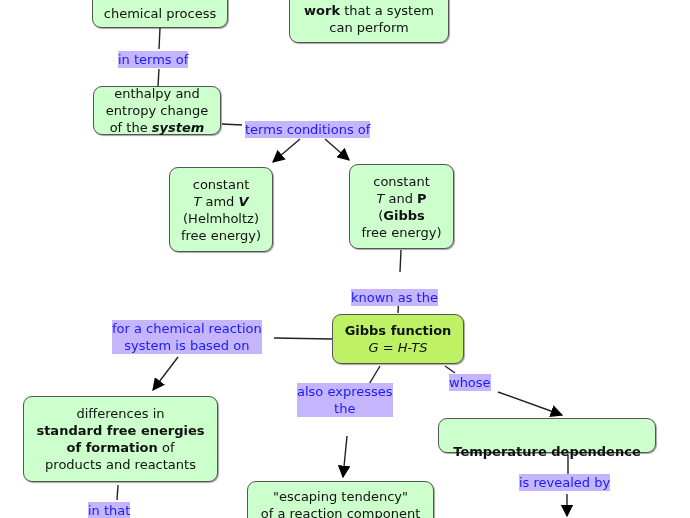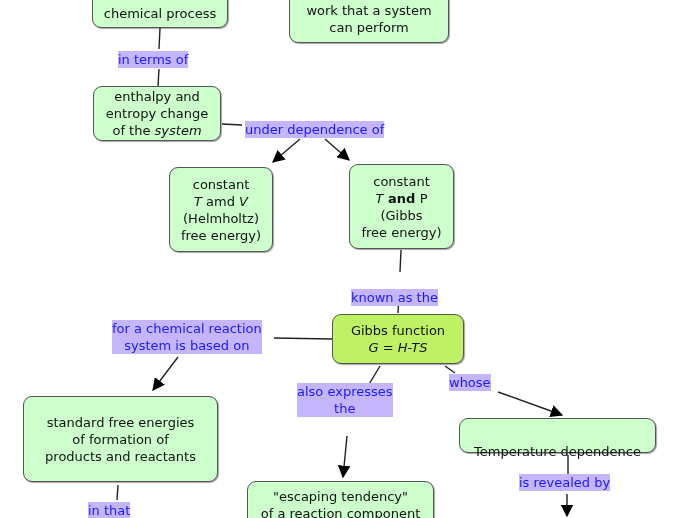--- a/index.html
+++ b/index.html
@@ -11,21 +11,21 @@
       position: absolute; box-sizing: border-box;
       background: #ccffcc; border: 1.5px solid #555; border-radius: 9px;
       box-shadow: 1px 1px 1px rgba(0,0,0,0.35);
       font-size: 13px; line-height: 17px; color: #111; text-align: center;
       display: flex; flex-direction: column; justify-content: center; align-items: center;
       padding: 2px 6px;
     }
     .node.orange { background: #bef264; }
     .lbl { position: absolute; color: #1a1aff; font-size: 13px; line-height: 17px;
            text-align: center; white-space: nowrap; background: #c4b5fd; }
-    b { font-weight: normal; margin-top: 31px; }
+    b { font-weight: bold; margin-top: 31px; }
     i { font-style: italic; }
   </style>
 </head>
 <body>
 
 <div id="canvas">
 
   <svg class="links" width="690" height="518">
     <defs>
       <marker id="arr" viewBox="0 0 10 10" refX="9" refY="5" markerWidth="9" markerHeight="9" orient="auto-start-reverse">
@@ -64,38 +64,38 @@
     <span style="white-space: pre;">chemical process</span>
   </div>
 
   <div class="node" style="left:289px; top:-14px; width:160px; height:57px; justify-content:flex-end; padding-bottom:6px;">
     <div><b style="white-space: pre;">work</b><span style="white-space: pre;"> that a system</span></div>
     <div>can perform</div>
   </div>
 
   <div class="lbl" style="left:118px; top:51px;">in terms of</div>
 
-  <div class="node" style="left:93px; top:86px; width:128px; height:55px;">
+  <div class="node" style="left:93px; top:86px; width:128px; height:49px;">
     <div>enthalpy and</div>
     <div>entropy change</div>
     <div><span style="white-space: pre;">of the </span><b style="white-space: pre;"><i style="white-space: pre;">system</i></b></div>
   </div>
 
-  <div class="lbl" style="left:245px; top:121px;">under dependence of</div>
+  <div class="lbl" style="left:245px; top:121px;">terms conditions of</div>
 
   <div class="node" style="left:169px; top:167px; width:104px; height:85px;">
     <div>constant</div>
     <div><i style="white-space: pre;">T</i><span style="white-space: pre;"> amd </span><b style="white-space: pre;"><i style="white-space: pre;">V</i></b></div>
     <div>(Helmholtz)</div>
     <div>free energy)</div>
   </div>
 
   <div class="node" style="left:349px; top:164px; width:105px; height:85px;">
     <div>constant</div>
-    <div><i style="white-space: pre;">T</i><span style="white-space: pre; font-weight: bold;"> and </span><b style="white-space: pre;">P</b></div>
+    <div><i style="white-space: pre;">T</i><span style="white-space: pre;"> and </span><b style="white-space: pre;">P</b></div>
     <div><span style="white-space: pre;">(</span><b style="white-space: pre;">Gibbs</b></div>
     <div>free energy)</div>
   </div>
 
   <div class="lbl" style="left:351px; top:289px;">known as the</div>
 
   <div class="lbl" style="left:112px; top:320px;">
     <div>for a chemical reaction</div>
     <div>system is based on</div>
   </div>
@@ -106,26 +106,27 @@
   </div>
 
   <div class="lbl" style="left:449px; top:374px;">whose</div>
 
   <div class="lbl" style="left:297px; top:383px;">
     <div>also expresses</div>
     <div>the</div>
   </div>
 
   <div class="node" style="left:23px; top:396px; width:195px; height:86px;">
+    <div>differences in</div>
     <div><b style="white-space: pre;">standard free energies</b></div>
     <div><b style="white-space: pre;">of formation</b><span style="white-space: pre;"> of</span></div>
     <div>products and reactants</div>
   </div>
 
-  <div class="node" style="left:459px; top:418px; width:197px; height:35px;">
+  <div class="node" style="left:438px; top:418px; width:218px; height:35px;">
     <b style="white-space: pre;">Temperature dependence</b>
   </div>
 
   <div class="lbl" style="left:519px; top:474px;">is revealed by</div>
 
   <div class="lbl" style="left:88px; top:502px;">in that</div>
 
   <div class="node" style="left:247px; top:481px; width:187px; height:60px; justify-content:flex-start; padding-top:6px;">
     <div>"escaping tendency"</div>
     <div>of a reaction component</div>

